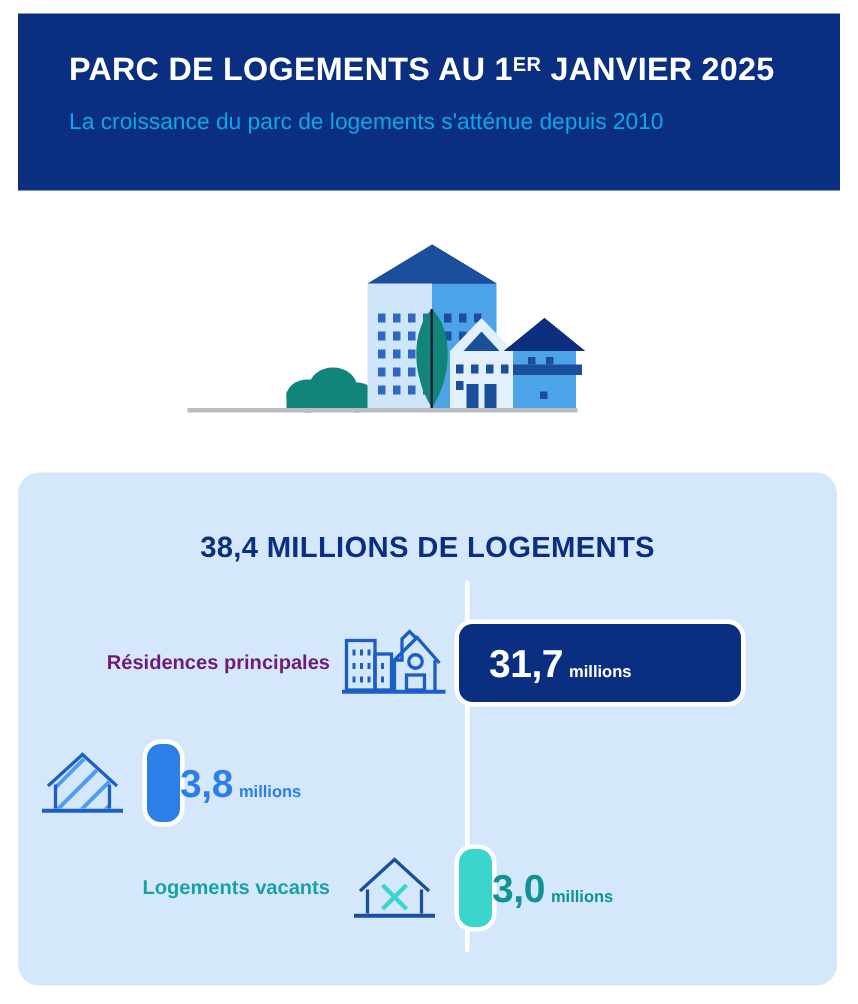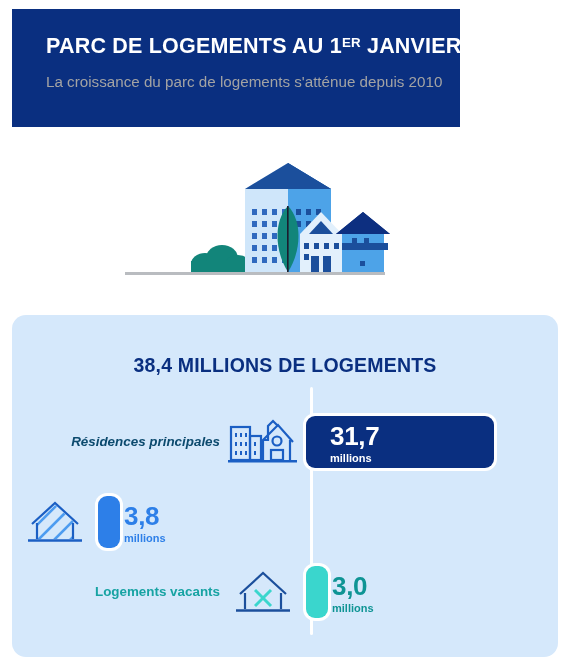--- a/index.html
+++ b/index.html
@@ -13,21 +13,21 @@
     font-family: "Liberation Sans", sans-serif;
     overflow: hidden;
     position: relative;
   }
 
   
   .header {
     position: absolute;
     left: 12px;
     top: 9px;
-    width: 448px;
+    width: 548px;
     height: 118px;
     background: #0a2f80;
     box-sizing: border-box;
     padding: 26px 30px 0 34px;
   }
   .header-title {
     color: #ffffff;
     font-size: 21.5px;
     font-weight: bold;
     letter-spacing: 0.2px;
@@ -35,21 +35,21 @@
     margin: 0;
     white-space: nowrap;
   }
   .header-title sup {
     font-size: 0.62em;
     vertical-align: 0.42em;
     font-weight: bold;
     letter-spacing: 0.2px;
   }
   .header-sub {
-    color: #a3a3a3;
+    color: #0ea5e9;
     font-size: 15.2px;
     font-weight: normal;
     margin: 14px 0 0 0;
     line-height: 1.2;
     white-space: nowrap;
   }
 
   
   .illus-wrap {
     position: absolute;
@@ -108,21 +108,21 @@
 
   .row-label {
     width: 208px;
     text-align: right;
     font-size: 13.4px;
     font-weight: bold;
     line-height: 1.25;
     padding-right: 0;
     box-sizing: border-box;
   }
-  .row-label.navy  { color: #0c4a6e; font-style: italic; }
+  .row-label.navy  { color: #701a75; }
   .row-label.blue  { color: #2d7fe8; }
   .row-label.teal  { color: #17a3a3; }
 
   .row-icon {
     width: 86px;
     display: flex;
     align-items: center;
     justify-content: center;
   }
 
@@ -147,21 +147,20 @@
     width: 188px;
     padding-left: 20px;
   }
   .bar-blue  { background: #2d7fe8; width: 22px; }
   .bar-teal  { background: #3ad6cd; width: 22px; }
 
   .value {
     display: flex;
     align-items: baseline;
     white-space: nowrap;
-    flex-direction: column;
   }
   .value-num {
     font-size: 26px;
     font-weight: bold;
     letter-spacing: -0.3px;
   }
   .value-unit {
     font-size: 11px;
     font-weight: bold;
     margin-left: 4px;

